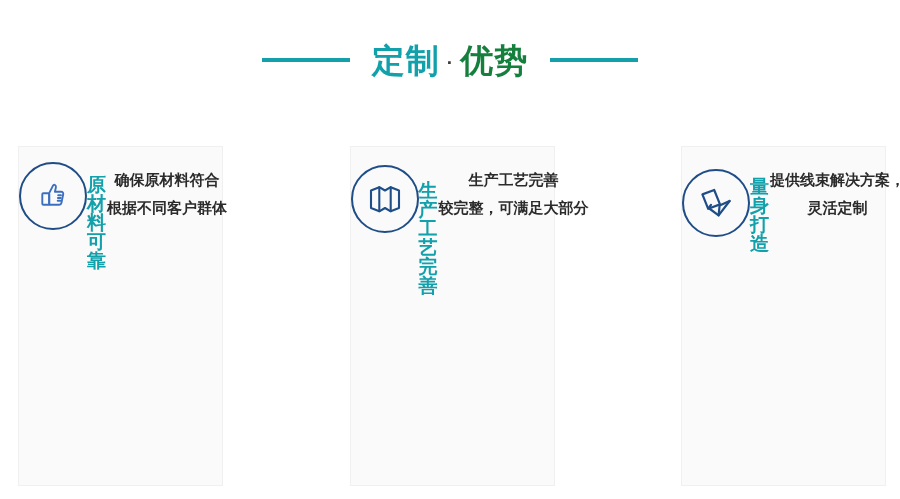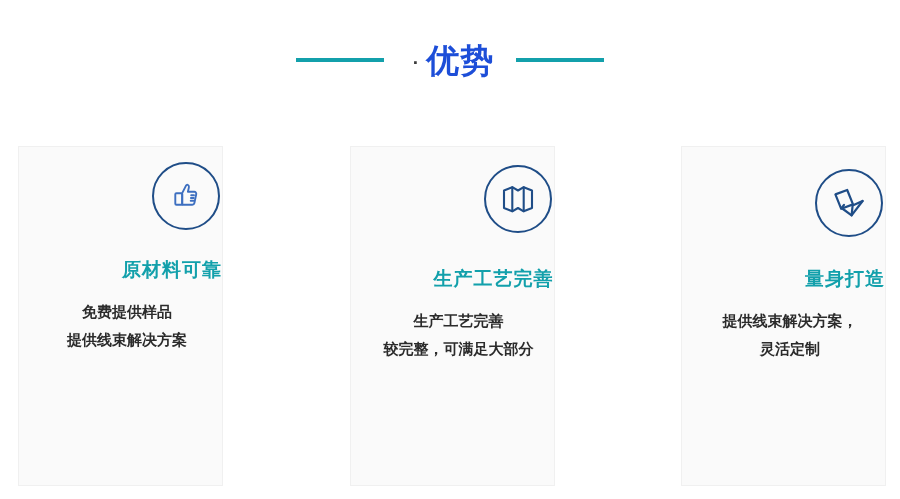--- a/index.html
+++ b/index.html
@@ -49,43 +49,43 @@
   .title-dot {
     font-size: 19px;
     color: #3a3a3a;
     margin: 0 7px;
     position: relative;
     top: -3px;
   }
   .title-alt {
     font-size: 33px;
     font-weight: bold;
-    color: #1d4ed8;
+    color: #15803d;
     letter-spacing: 1px;
   }
 
   
   #cards {
     position: absolute;
     left: 18px;
     top: 146px;
     width: 868px;
     height: 288px;
     display: flex;
     justify-content: space-between;
   }
   .card {
     width: 205px;
     height: 340px;
     background: #fafafa;
     border: 1px solid #f0f0f0;
     box-sizing: border-box;
     display: flex;
-    flex-direction: column;
-    align-items: flex-end;
+    flex-direction: row;
+    align-items: flex-start;
     position: relative;
   }
   .icon-wrap {
     margin-top: 13px;
     width: 72px;
     height: 72px;
     display: flex;
     align-items: center;
     justify-content: center;
   }
@@ -129,20 +129,21 @@
   .card.c3 .card-title { margin-top: 31px; }
   .card.c4 .icon-wrap  { margin-top: 20px; }
   .card.c4 .card-title { margin-top: 30px; }
 </style>
 </head>
 <body>
 
 <div id="section-header">
   <span class="rule"></span>
   <h2 id="section-title">
+    <span class="title-main">定制</span>
     <span class="title-dot">·</span>
     <span class="title-alt">优势</span>
   </h2>
   <span class="rule"></span>
 </div>
 
 <div id="cards">
 
   <div class="card c1">
     <div class="icon-wrap">
@@ -154,22 +155,22 @@
                      C26.6 12.7 27.5 13.9 27.2 15.2 L25.4 24.0
                      C25.2 25.0 24.3 25.7 23.3 25.7 L13.2 25.7 Z"></path>
             <rect x="6.3" y="14.2" width="6.9" height="11.6" rx="1.1"></rect>
             <path d="M22.2 16.3 h2.8 M21.9 19.0 h2.8 M21.7 21.7 h2.8"></path>
           </svg>
         </span>
       </div>
     </div>
     <div class="card-title">原材料可靠</div>
     <div class="card-body">
-      <div>免费提供样品</div>
-      <div>提供线束解决方案</div>
+      <div>确保原材料符合</div>
+      <div>根据不同客户群体</div>
     </div>
   </div>
 
   <div class="card c2">
     <div class="icon-wrap">
       <div class="icon-circle">
         <span>
           <svg width="34" height="30" viewBox="0 0 34 30" fill="none" stroke="#1f4d87" stroke-width="2.1" stroke-linecap="round" stroke-linejoin="round">
             <path d="M3.0 6.5 L11.3 3.2 L17.0 6.5 L22.7 3.2 L31.0 6.5
                      L31.0 24.0 L22.7 27.3 L17.0 24.0 L11.3 27.3 L3.0 24.0 Z"></path>

